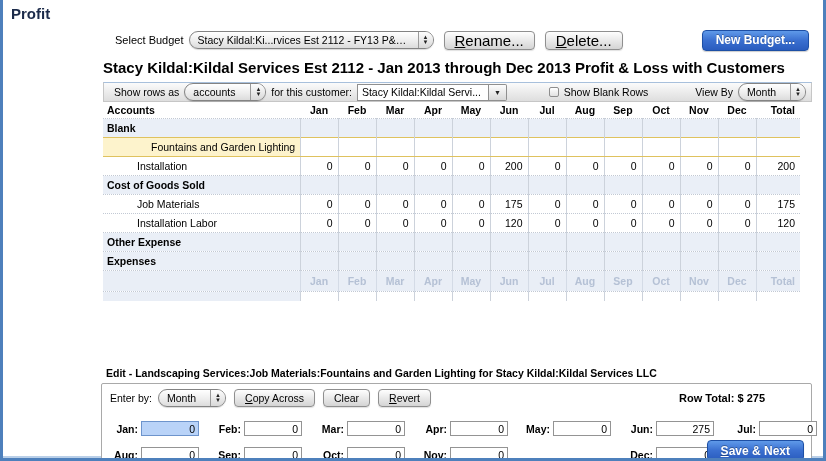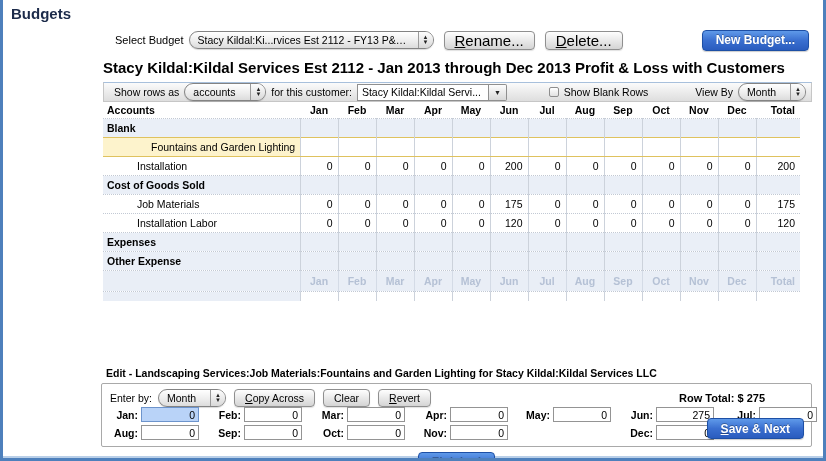--- a/index.html
+++ b/index.html
@@ -105,41 +105,41 @@
   .edit-title { font-size: 10.5px; font-weight: bold; margin: 66px 0 0 103px; }
   .edit-box {
     position: relative; margin: 4px 11px 0 98px; border: 1px solid #a9a9a9; border-radius: 2px;
     background: #fff; padding: 5px 8px 6px 8px;
   }
   .edit-row1 { display: flex; align-items: center; font-size: 10.5px; }
   .edit-row1 .tlbl { margin-right: 6px; white-space: nowrap; }
   .edit-row1 .mac-btn { margin-left: 8px; height: 18px; font-size: 10.5px; }
   .row-total { margin-left: auto; margin-right: 38px; font-weight: bold; font-size: 11px; }
 
-  .fields { display: grid; grid-template-columns: repeat(6, auto) 1fr; margin-top: 0; row-gap: 3px; width: 500px; }
+  .fields { display: grid; grid-template-columns: repeat(6, auto) 1fr; margin-top: 14px; row-gap: 11px; width: 500px; }
   .fgroup { display: flex; align-items: center; margin-right: 14px; }
   .fgroup label { font-size: 10.5px; font-weight: bold; width: 28px; text-align: right; margin-right: 3px; }
   .fgroup input {
     width: 58px; height: 15px; border: 1px solid #949494; font-family: "Liberation Sans", sans-serif;
     font-size: 10.5px; text-align: right; padding-right: 3px; background: #fff;
   }
   .fgroup input.sel { background: #b9d3f8; border-color: #6d94cc; }
 
   .save-next { position: absolute; right: 7px; bottom: 7px; }
   .finished-wrap { margin: 5px 11px 0 98px; text-align: center; }
 
   .ulf { display: block; }
   .ulf::first-letter { text-decoration: underline; }
 </style>
 </head>
 <body>
 
 <div class="frame">
 
-  <h1 class="page-title">Budgets</h1>
+  <h1 class="page-title">Profit</h1>
 
   <div class="top-row">
     <span class="lbl">Select Budget</span>
     <span class="mac-select w-budget">
       <span class="val">Stacy Kildal:Ki...rvices Est 2112 - FY13 P&amp;L Customers</span>
       <span class="ms-arrows">
           <span>▲</span>
           <span>▼</span>
         </span>
     </span>
@@ -310,37 +310,37 @@
           <td class="num">120</td>
           <td class="num">0</td>
           <td class="num">0</td>
           <td class="num">0</td>
           <td class="num">0</td>
           <td class="num">0</td>
           <td class="num">0</td>
           <td class="num">120</td>
         </tr>
         <tr class="section">
+          <td class="lab">Other Expense</td>
+          <td class="num"></td>
+          <td class="num"></td>
+          <td class="num"></td>
+          <td class="num"></td>
+          <td class="num"></td>
+          <td class="num"></td>
+          <td class="num"></td>
+          <td class="num"></td>
+          <td class="num"></td>
+          <td class="num"></td>
+          <td class="num"></td>
+          <td class="num"></td>
+          <td class="num"></td>
+        </tr>
+        <tr class="section">
           <td class="lab">Expenses</td>
-          <td class="num"></td>
-          <td class="num"></td>
-          <td class="num"></td>
-          <td class="num"></td>
-          <td class="num"></td>
-          <td class="num"></td>
-          <td class="num"></td>
-          <td class="num"></td>
-          <td class="num"></td>
-          <td class="num"></td>
-          <td class="num"></td>
-          <td class="num"></td>
-          <td class="num"></td>
-        </tr>
-        <tr class="section">
-          <td class="lab">Other Expense</td>
           <td class="num"></td>
           <td class="num"></td>
           <td class="num"></td>
           <td class="num"></td>
           <td class="num"></td>
           <td class="num"></td>
           <td class="num"></td>
           <td class="num"></td>
           <td class="num"></td>
           <td class="num"></td>

